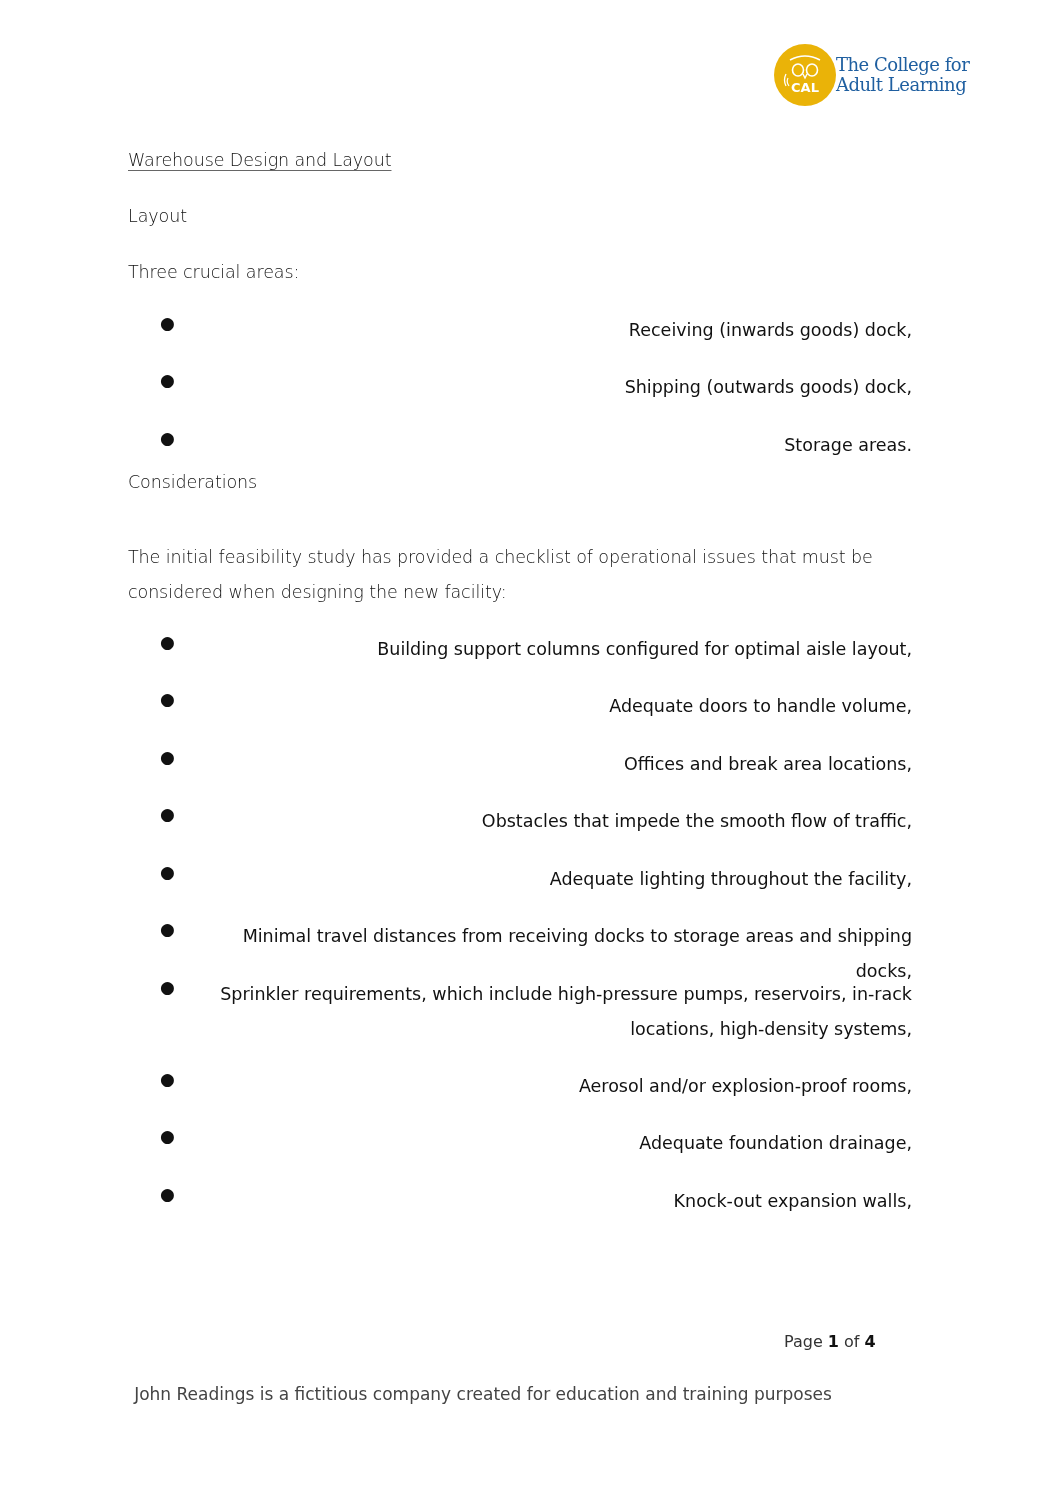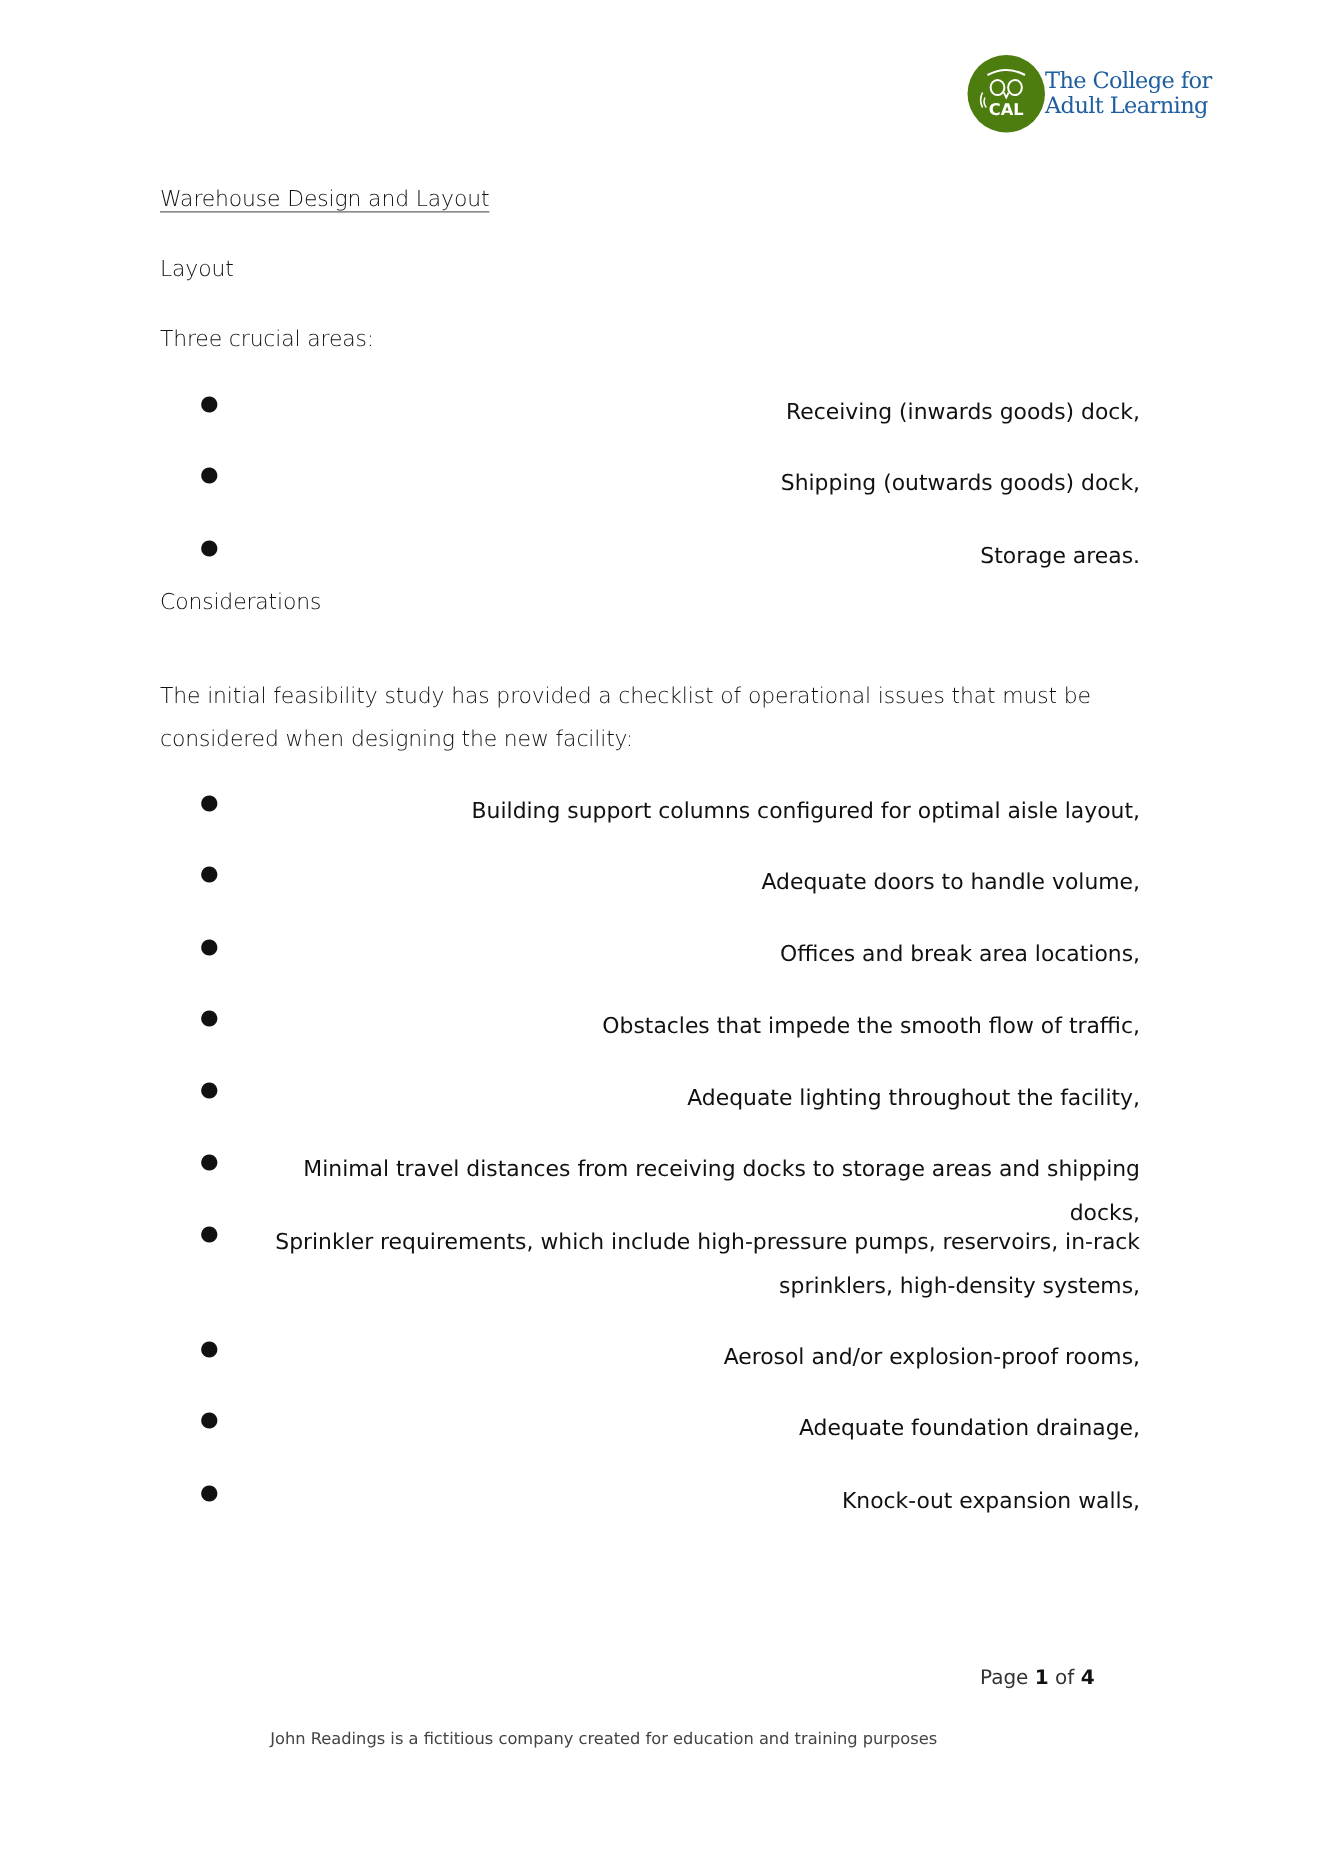--- a/index.html
+++ b/index.html
@@ -2,21 +2,21 @@
 <html><head>
 <meta charset="utf-8">
 <style>
   html, body { margin: 0; padding: 0; background: #ffffff; }
   body { width: 1058px; height: 1497px; position: relative; overflow: hidden;
          font-family: "DejaVu Sans", sans-serif; color: #1a1a1a; }
   .page { position: absolute; left: 0; top: 0; width: 1058px; height: 1497px; }
 
   
   .logo { position: absolute; left: 774px; top: 44px; display: flex; align-items: center; }
-  .logo-circle { width: 62px; height: 62px; border-radius: 50%; background: #4d7c0f;
+  .logo-circle { width: 62px; height: 62px; border-radius: 50%; background: #eab308;
                  position: relative; }
   .logo-owl { position: absolute; left: 0; top: 0; width: 62px; height: 62px; }
   .logo-text { margin-left: 0; color: #1f5fa0; font-family: "DejaVu Serif", serif;
                font-size: 18px; line-height: 20px; letter-spacing: -0.5px; }
 
   
   .text { position: absolute; font-size: 17.5px; font-weight: 300; color: #111;
           white-space: nowrap; letter-spacing: -0.1px; }
   .title { left: 128px; top: 150px; text-decoration: underline; text-underline-offset: 4px;
            text-decoration-color: #666; }
@@ -25,21 +25,21 @@
 
   .bullet { position: absolute; left: 160px; width: 760px; font-size: 17.5px; color: #111; }
   .bullet .dot { position: absolute; left: 0; top: 0; font-size: 17px; }
   .bullet .btxt { position: absolute; left: 32px; top: 0; line-height: 35px; width: 720px; text-align: right; }
 
   
   .footer-left { position: absolute; left: 128px; top: 1332px; font-size: 16px; color: #333; }
   .footer-right { position: absolute; left: 784px; top: 1332px; font-size: 16px; color: #333; }
   .footer-right b { font-weight: bold; color: #111; }
   .footer-note { position: absolute; left: 0; width: 966px; text-align: center; top: 1384px;
-                 font-size: 13px; color: #444; }
+                 font-size: 17px; color: #444; }
 </style>
 </head>
 <body>
 
 <div class="page">
 
   <div class="logo">
     <div class="logo-circle">
       <svg class="logo-owl" viewBox="0 0 62 62">
         <path d="M16 16 Q31 8 46 16" stroke="#fff" stroke-width="1.6" fill="none"></path>
@@ -100,21 +100,21 @@
     <div class="bullet" style="top:862px;">
       <span class="dot">●</span>
       <span class="btxt">Adequate lighting throughout the facility,</span>
     </div>
     <div class="bullet" style="top:919px;">
       <span class="dot">●</span>
       <span class="btxt">Minimal travel distances from receiving docks to storage areas and shipping docks,</span>
     </div>
     <div class="bullet" style="top:977px;">
       <span class="dot">●</span>
-      <span class="btxt">Sprinkler requirements, which include high-pressure pumps, reservoirs, in-rack sprinklers, high-density systems,</span>
+      <span class="btxt">Sprinkler requirements, which include high-pressure pumps, reservoirs, in-rack locations, high-density systems,</span>
     </div>
     <div class="bullet" style="top:1069px;">
       <span class="dot">●</span>
       <span class="btxt">Aerosol and/or explosion-proof rooms,</span>
     </div>
     <div class="bullet" style="top:1126px;">
       <span class="dot">●</span>
       <span class="btxt">Adequate foundation drainage,</span>
     </div>
     <div class="bullet" style="top:1184px;">

